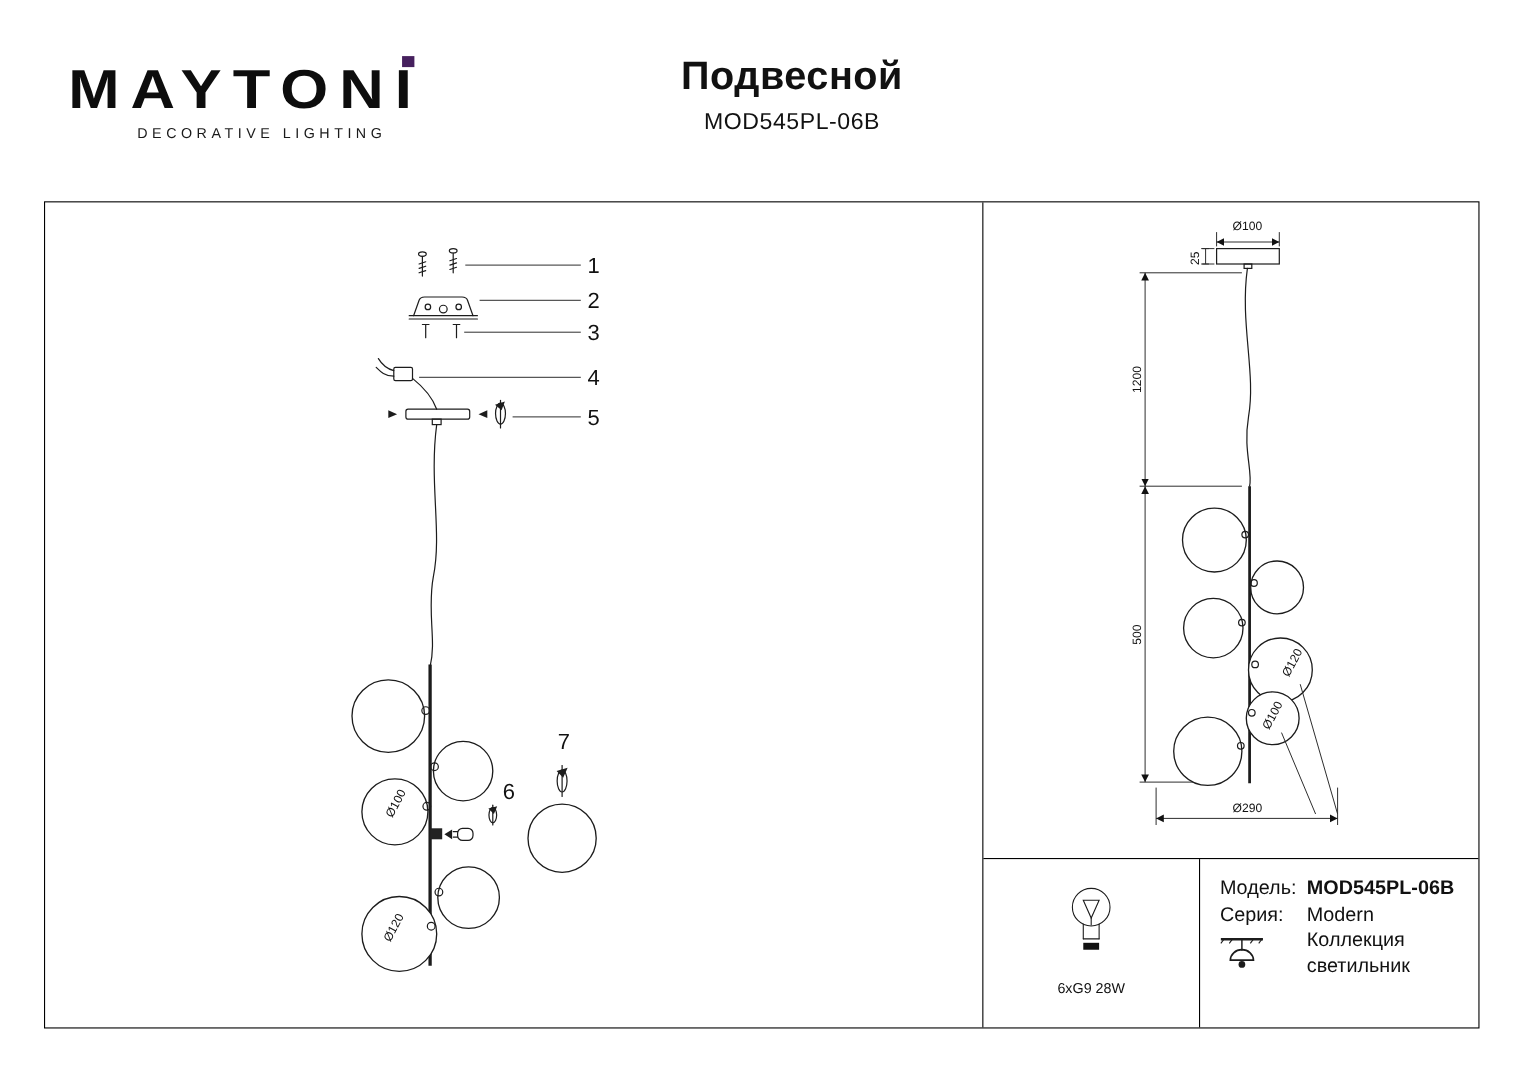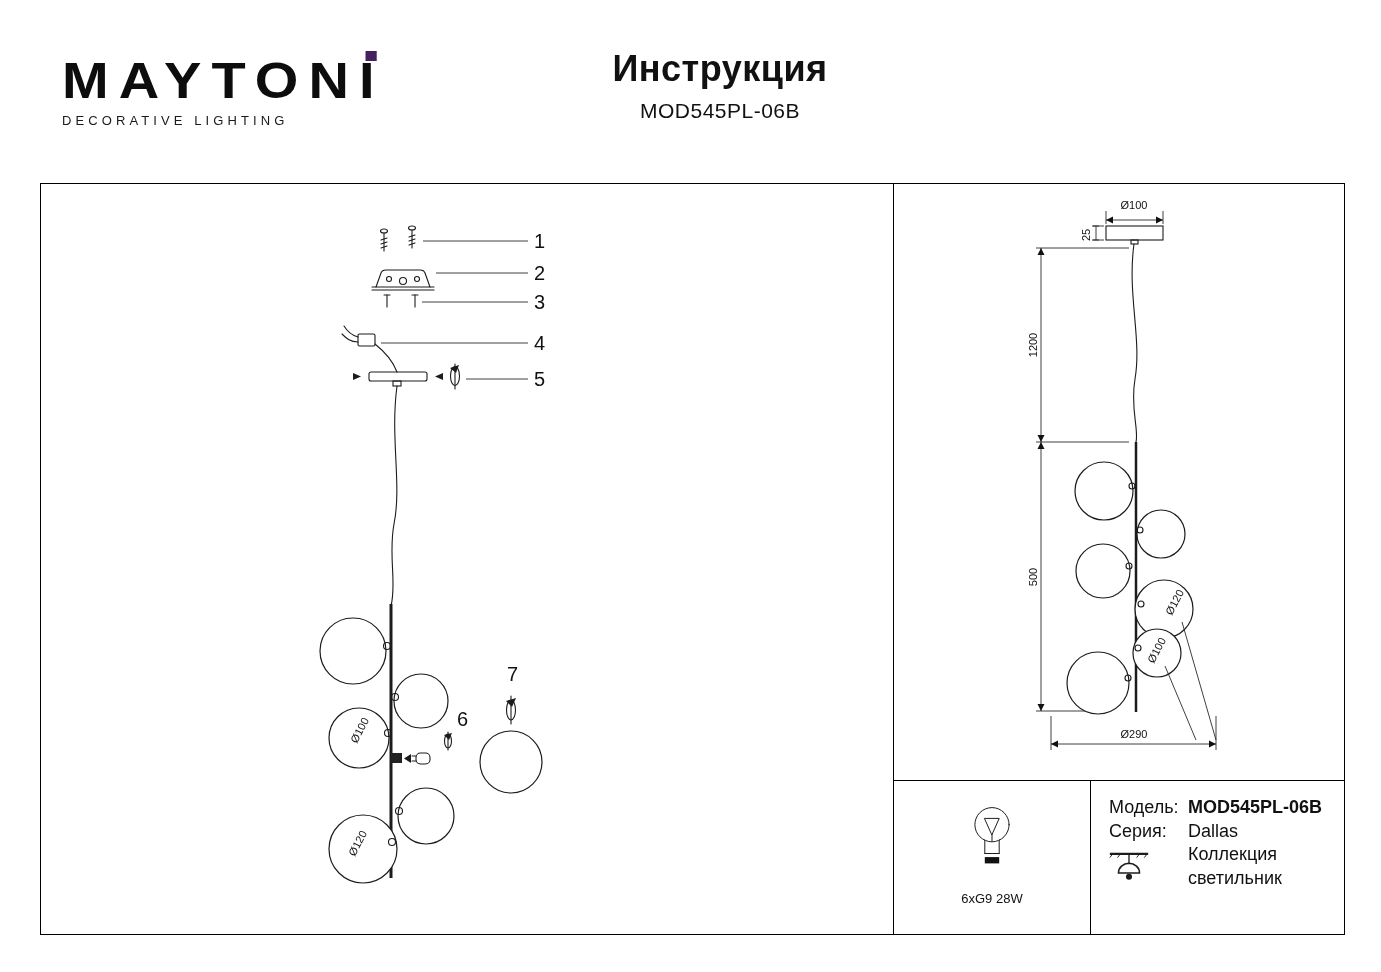--- a/index.html
+++ b/index.html
@@ -10,21 +10,21 @@
   }
 
   
   .logo { position:absolute; left:62px; top:56px; }
   .logo-text {
     font-weight:bold; font-size:50px; letter-spacing:9px; line-height:1;
     display:inline-block; transform:scaleX(1.12); transform-origin:left center;
     position:relative; color:#0d0d0d; white-space:nowrap;
   }
   .logo-dot { position:absolute; top:-5px; right:7px; width:10px; height:10px; background:#46205e; }
-  .logo-tagline { font-size:13px; letter-spacing:4.1px; margin-top:7px; text-align:left; width:352px; color:#1a1a1a; white-space:nowrap; }
+  .logo-tagline { font-size:13px; letter-spacing:4.1px; margin-top:7px; text-align:center; width:352px; color:#1a1a1a; white-space:nowrap; }
 
   .titleblock { position:absolute; left:520px; top:48px; width:400px; text-align:center; }
   .doc-title { font-size:36px; font-weight:bold; letter-spacing:0.5px; }
   .doc-model { font-size:21px; margin-top:9px; font-weight:normal; letter-spacing:0.5px; }
 
   
   .frame { position:absolute; left:40px; top:183px; width:1305px; height:752px; border:1.5px solid #000; background:#fff; }
   .panel-exploded { position:absolute; left:0; top:0; width:853px; height:100%; border-right:1.5px solid #000; }
   .panel-right { position:absolute; left:853px; top:0; right:0; height:100%; }
   .panel-dims { position:absolute; left:0; top:0; width:100%; height:597px; border-bottom:1.5px solid #000; }
@@ -51,21 +51,21 @@
 
 <div class="logo">
   <div class="logo-text">
     <span>MAYTONI</span>
     <span class="logo-dot"></span>
   </div>
   <div class="logo-tagline">DECORATIVE LIGHTING</div>
 </div>
 
 <div class="titleblock">
-  <div class="doc-title">Инструкция</div>
+  <div class="doc-title">Подвесной</div>
   <div class="doc-model">MOD545PL-06B</div>
 </div>
 
 <div class="frame">
 
   <div class="panel-exploded">
     <svg width="851" height="749" viewBox="0 0 851 749">
 
       <g class="ln">
         <ellipse cx="343" cy="47" rx="3.5" ry="2"></ellipse>
@@ -258,21 +258,21 @@
         <div class="bulb-caption">6xG9 28W</div>
       </div>
 
       <div class="cell-spec">
         <div class="spec-row">
           <span>Модель:</span>
           <span class="bold">MOD545PL-06B</span>
         </div>
         <div class="spec-row">
           <span>Серия:</span>
-          <span>Dallas</span>
+          <span>Modern</span>
         </div>
         <div class="spec-row">
           <span></span>
           <span>Коллекция светильник</span>
         </div>
 
         <svg class="pendant-icon" width="44" height="44" viewBox="0 0 46 46">
           <line x1="3" y1="5" x2="43" y2="5" stroke="#1c1c1c" stroke-width="2.4"></line>
           <line x1="23" y1="5" x2="23" y2="16" stroke="#1c1c1c" stroke-width="1.4"></line>
           <path d="M12,25 a11,10 0 0 1 22,0 z" fill="none" stroke="#1c1c1c" stroke-width="1.6"></path>

